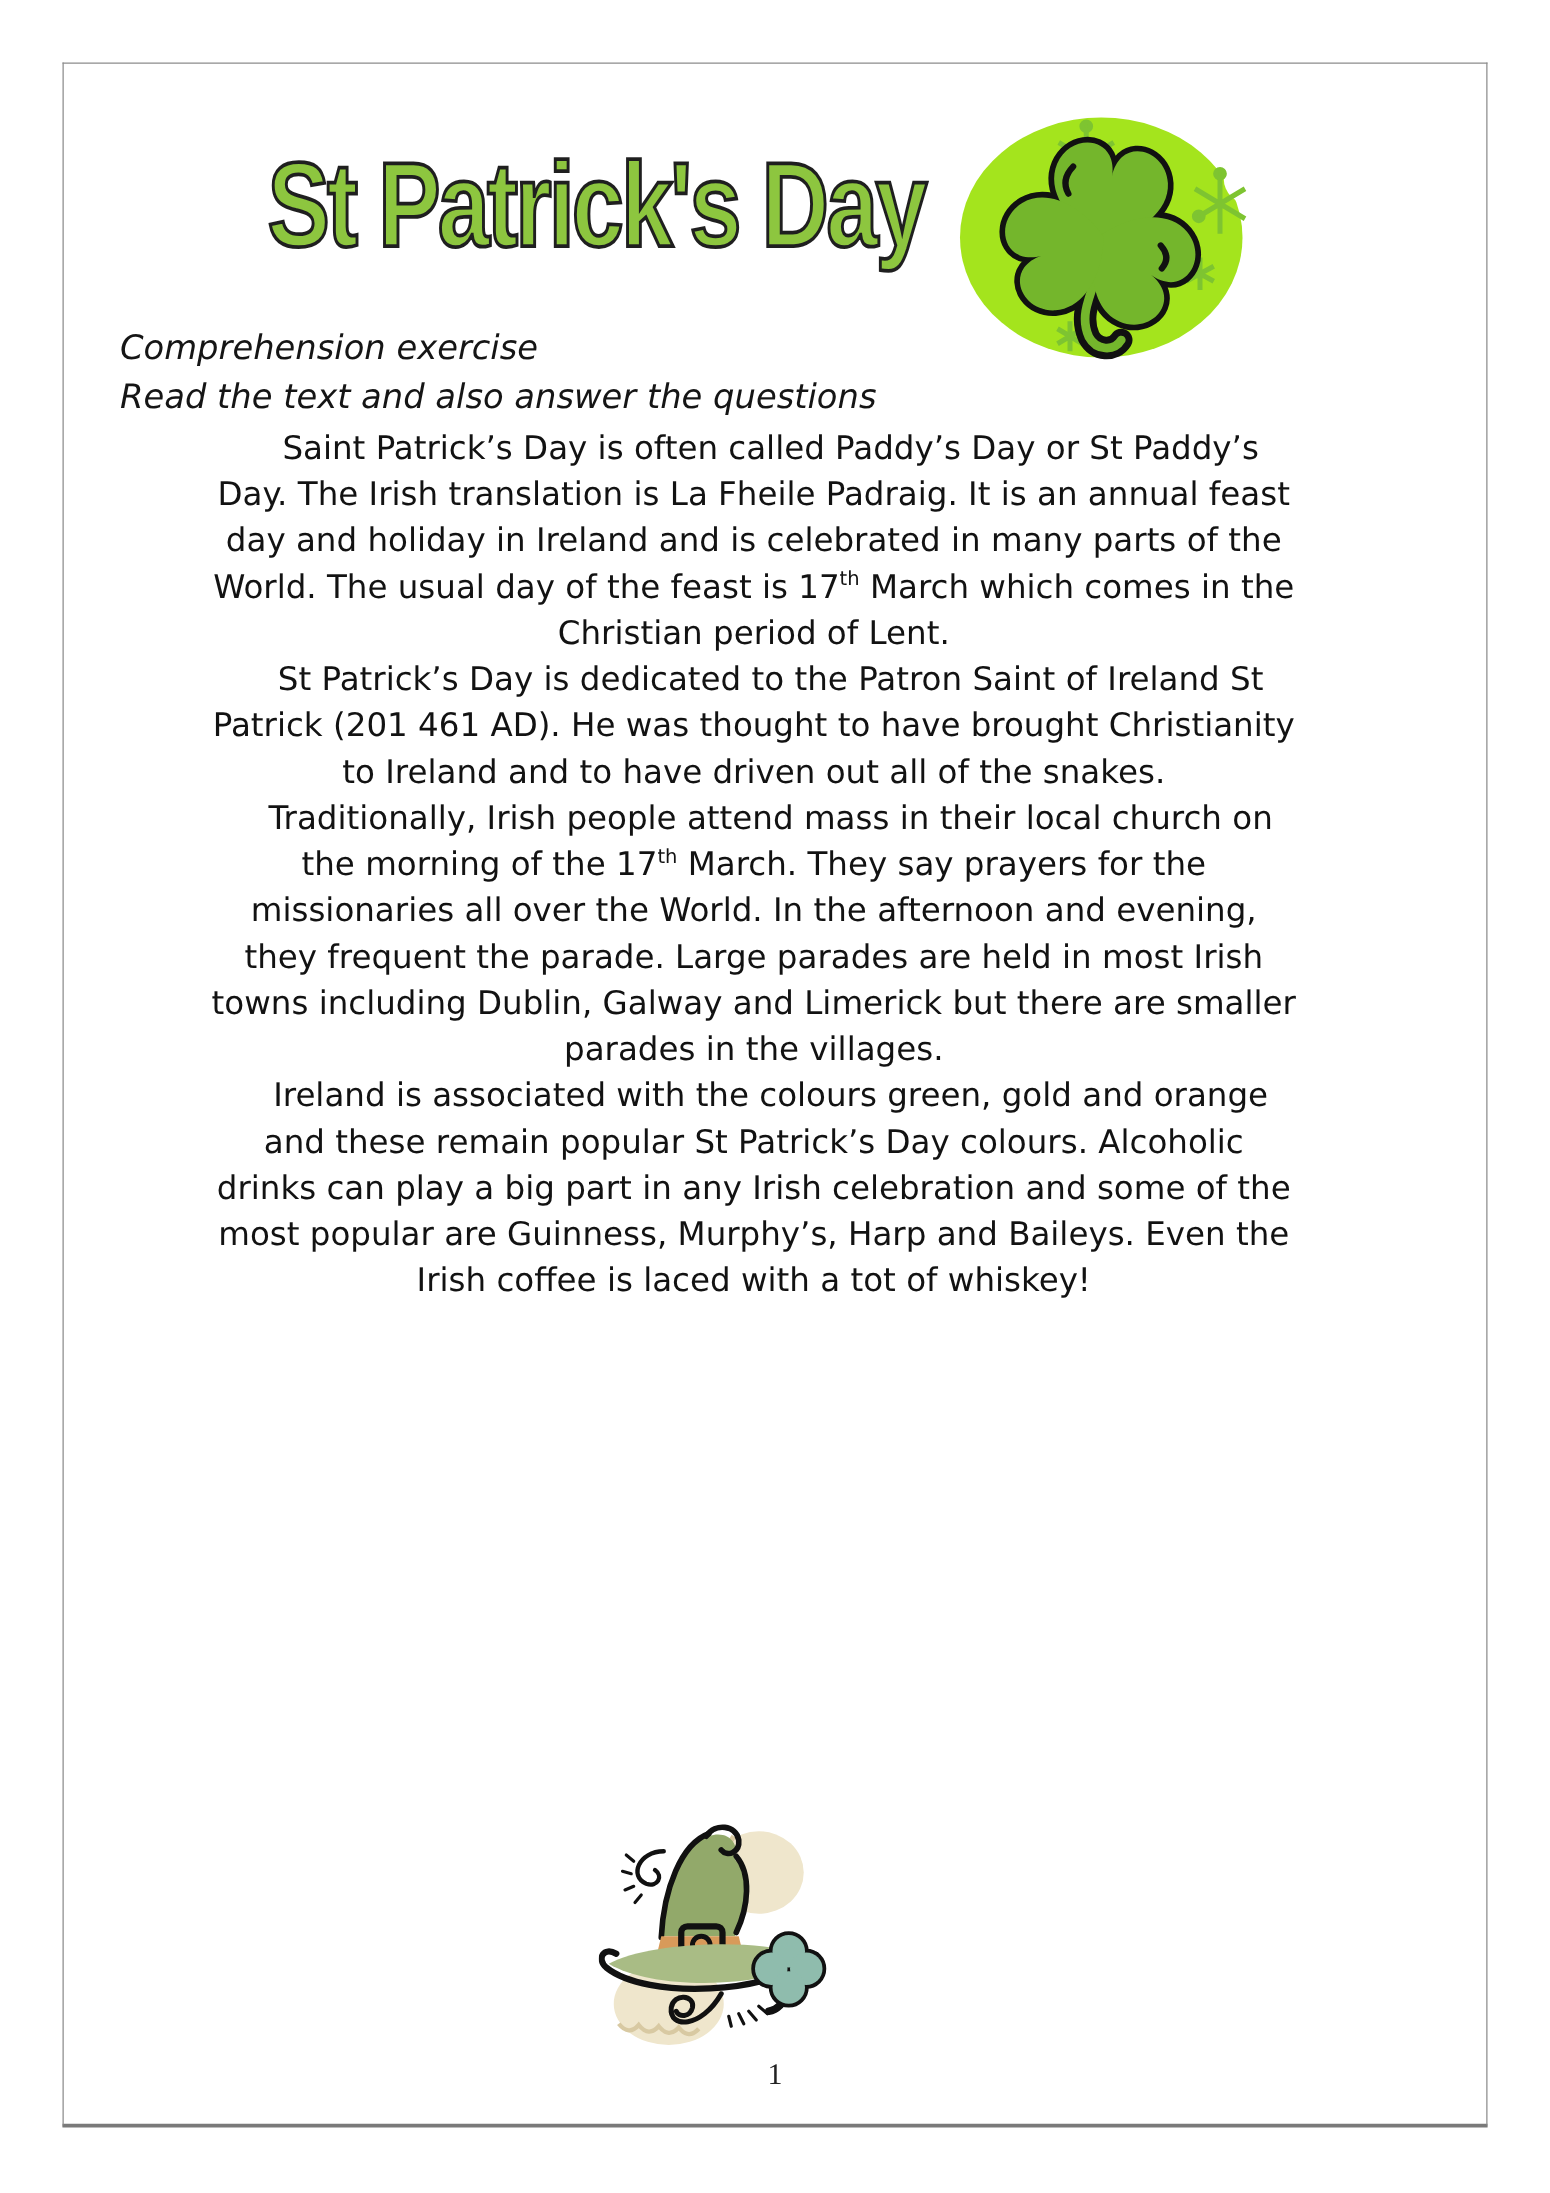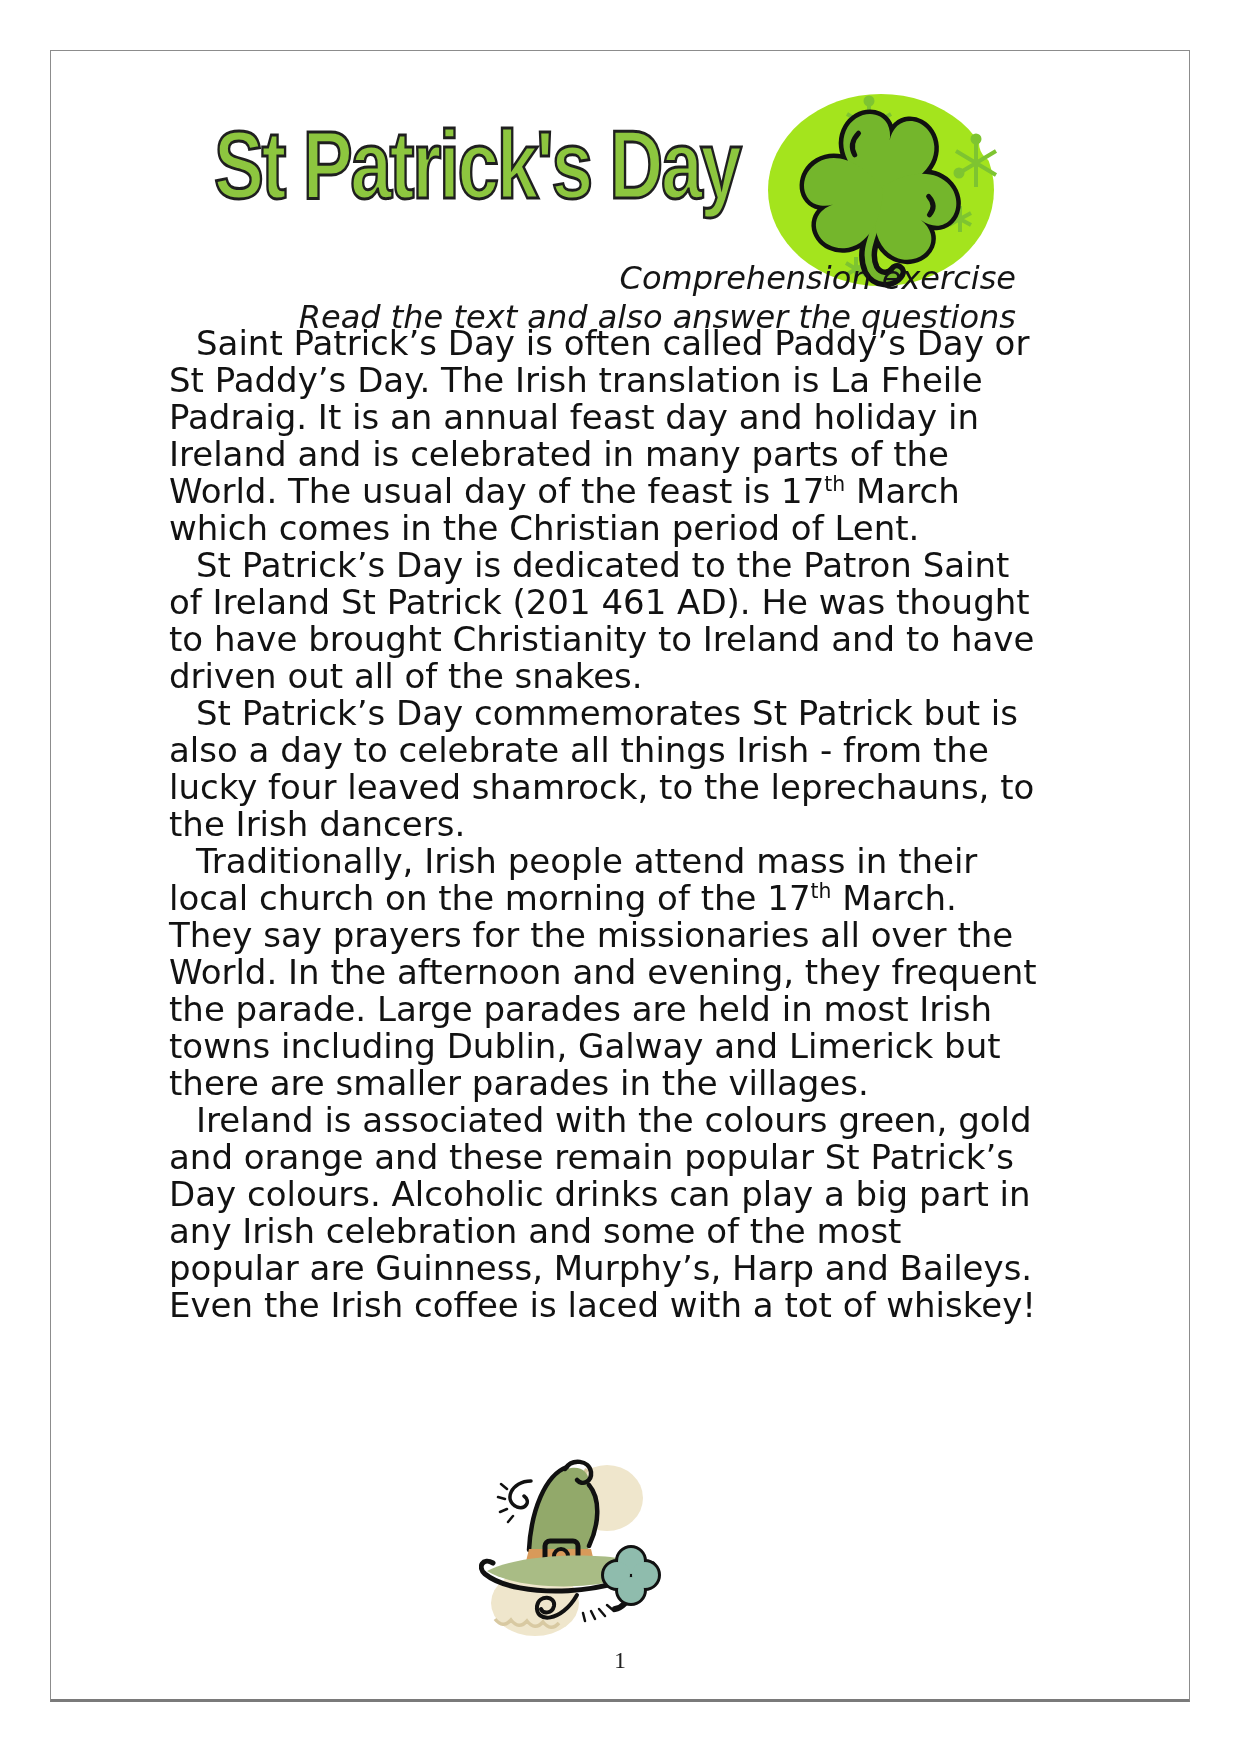--- a/index.html
+++ b/index.html
@@ -20,26 +20,26 @@
     font-family:"Liberation Sans", sans-serif;
     font-weight:700; font-size:96px; line-height:1.05;
     letter-spacing:-3px; white-space:nowrap;
     color:var(--title_green,#8dc63f);
     -webkit-text-stroke:3px var(--title_outline,#1f1f1f);
     transform:scaleX(0.78); transform-origin:left top;
   }
   .shamrock-badge { position:absolute; left:685px; top:36px; width:292px; height:206px; }
   .subtitles {
     position:absolute; left:45px; top:208px; width:920px;
-    text-align:right; font-style:italic; font-size:32px; line-height:39px;
+    text-align:left; font-style:italic; font-size:27px; line-height:39px;
     color:#151515;
   }
   .article {
-    position:absolute; left:118px; top:274px; width:868px;
-    font-size:34px; line-height:37px; color:var(--text,#121212);
+    position:absolute; left:118px; top:290px; width:868px;
+    font-size:26px; line-height:37px; color:var(--text,#121212);text-align:center;
   }
   .article p { margin:0; text-indent:27px; }
   .article sup { font-size:60%; line-height:0; }
   .hat-clipart { position:absolute; left:428px; top:1402px; width:192px; height:198px; }
   .page-number {
     position:absolute; left:0; top:1596px; width:100%;
     text-align:center; font-family:"Liberation Serif", serif;
     font-size:24px; color:#222;
   }
   .sparkle { stroke:var(--sparkle_green,#7ec431); stroke-width:4; fill:var(--sparkle_green,#7ec431); }
@@ -97,21 +97,20 @@
   </svg>
 
   <div class="subtitles">
     <div>Comprehension exercise</div>
     <div>Read the text and also answer the questions</div>
   </div>
 
   <div class="article">
     <p>Saint Patrick’s Day is often called Paddy’s Day or St Paddy’s Day. The Irish translation is La Fheile Padraig. It is an annual feast day and holiday in Ireland and is celebrated in many parts of the World. The usual day of the feast is 17<sup>th</sup> March which comes in the Christian period of Lent.</p>
     <p>St Patrick’s Day is dedicated to the Patron Saint of Ireland St Patrick (201 461 AD). He was thought to have brought Christianity to Ireland and to have driven out all of the snakes.</p>
-    <p>St Patrick’s Day commemorates St Patrick but is also a day to celebrate all things Irish - from the lucky four leaved shamrock, to the leprechauns, to the Irish dancers.</p>
     <p>Traditionally, Irish people attend mass in their local church on the morning of the 17<sup>th</sup> March. They say prayers for the missionaries all over the World.  In the afternoon and evening, they frequent the parade. Large parades are held in most Irish towns including Dublin, Galway and Limerick but there are smaller parades in the villages.</p>
     <p>Ireland is associated with the colours green, gold and orange and these remain popular St Patrick’s Day colours. Alcoholic drinks can play a big part in any Irish celebration and some of the most popular are Guinness, Murphy’s, Harp and Baileys. Even the Irish coffee is laced with a tot of whiskey!</p>
   </div>
 
   <svg class="hat-clipart" viewBox="0 0 192 198" aria-hidden="true">
 
     <ellipse cx="128" cy="45" rx="36" ry="33" style="fill:var(--beige)"></ellipse>
     <path d="M100,22 q -10,14 -6,30 M108,16 q -12,18 -8,38" style="stroke:var(--beige_dark)" stroke-width="4" fill="none"></path>
     <ellipse cx="56" cy="150" rx="44" ry="33" style="fill:var(--beige)"></ellipse>
     <path d="M16,166 q 8,10 16,1 q 8,10 16,1 q 8,10 16,1 q 8,10 16,1" style="stroke:var(--beige_dark)" stroke-width="3.5" fill="none"></path>

